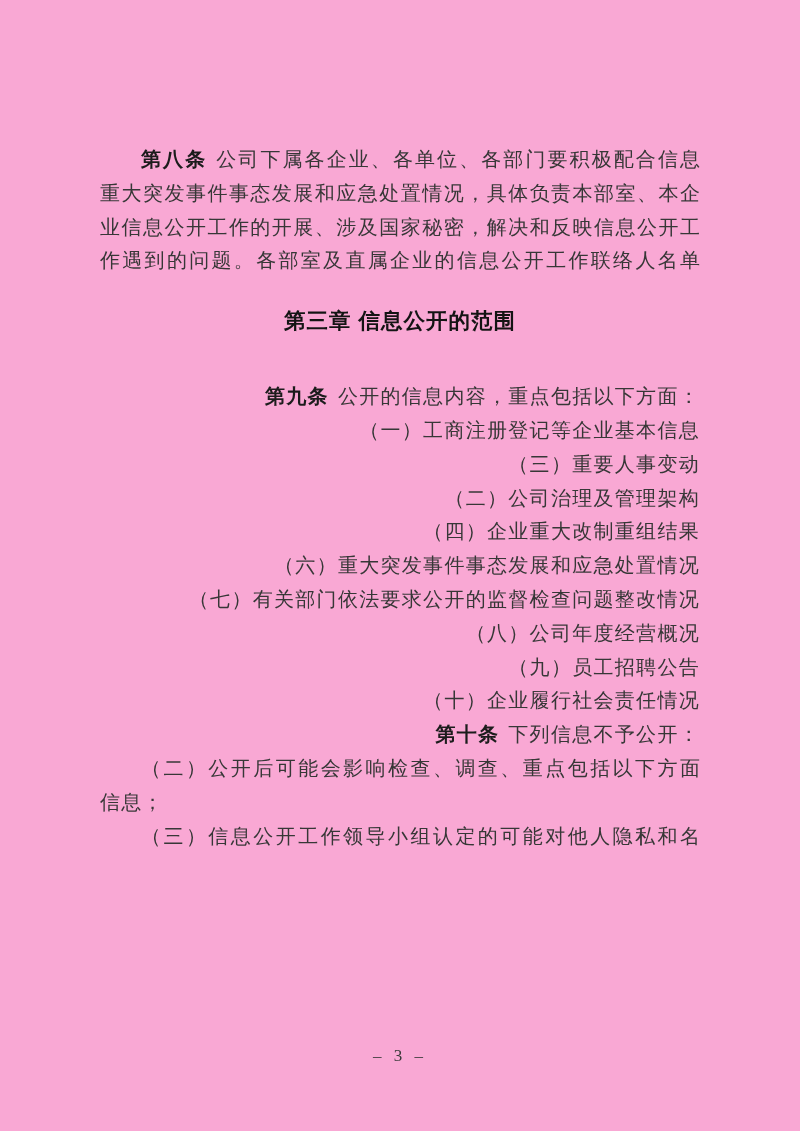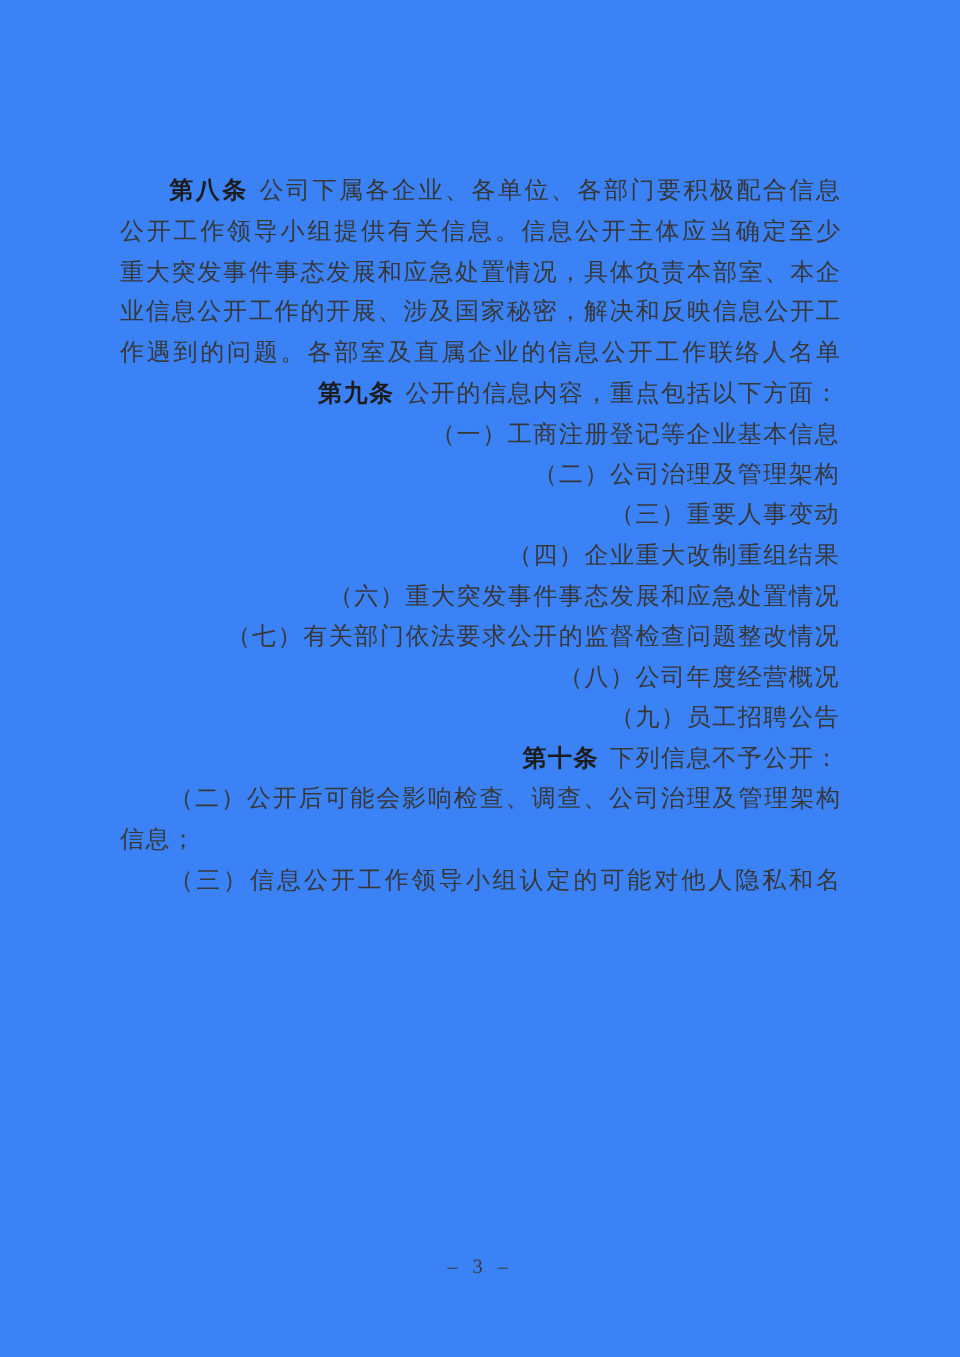--- a/index.html
+++ b/index.html
@@ -4,21 +4,21 @@
 <style>
   * { margin: 0; padding: 0; box-sizing: border-box; }
   html, body { background: #9a9a9a; }
   body { font-family: "Liberation Serif", "DejaVu Serif", serif; }
 
   .page {
     position: relative;
     width: 800px;
     height: 1131px;
     margin: 0 auto;
-    background: #3b82f6;
+    background: #f9a8d4;
     overflow: hidden;
     color: #343434;
   }
 
   .content {
     position: absolute;
     top: 143px;
     left: 100px;
     width: 600px;
   }
@@ -72,37 +72,38 @@
     color: #3b3b3b;
   }
 </style>
 </head>
 <body>
 
 <div class="page">
   <div class="content">
 
     <p class="line j indent"><span class="term">第八条</span><span>公司下属各企业、各单位、各部门要积极配合信息</span></p>
-    <p class="line j">公开工作领导小组提供有关信息。信息公开主体应当确定至少</p>
     <p class="line j">重大突发事件事态发展和应急处置情况，具体负责本部室、本企</p>
     <p class="line j">业信息公开工作的开展、涉及国家秘密，解决和反映信息公开工</p>
     <p class="line j">作遇到的问题。各部室及直属企业的信息公开工作联络人名单</p>
 
+    <h2 class="chapter">第三章 信息公开的范围</h2>
 
     <p class="line indent"><span class="term">第九条</span><span>公开的信息内容，重点包括以下方面：</span></p>
     <p class="line indent">（一）工商注册登记等企业基本信息</p>
+    <p class="line indent">（三）重要人事变动</p>
     <p class="line indent">（二）公司治理及管理架构</p>
-    <p class="line indent">（三）重要人事变动</p>
     <p class="line indent">（四）企业重大改制重组结果</p>
     <p class="line indent">（六）重大突发事件事态发展和应急处置情况</p>
     <p class="line indent">（七）有关部门依法要求公开的监督检查问题整改情况</p>
     <p class="line indent">（八）公司年度经营概况</p>
     <p class="line indent">（九）员工招聘公告</p>
+    <p class="line indent">（十）企业履行社会责任情况</p>
 
     <p class="line indent"><span class="term">第十条</span><span>下列信息不予公开：</span></p>
-    <p class="line j indent">（二）公开后可能会影响检查、调查、公司治理及管理架构</p>
+    <p class="line j indent">（二）公开后可能会影响检查、调查、重点包括以下方面</p>
     <p class="line">信息；</p>
     <p class="line j indent">（三）信息公开工作领导小组认定的可能对他人隐私和名</p>
 
   </div>
 
   <div class="footer">– 3 –</div>
 </div>
 
 </body></html>

